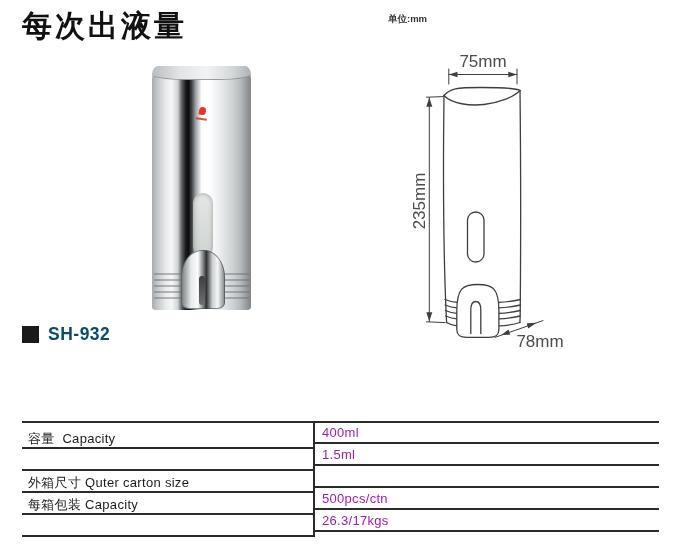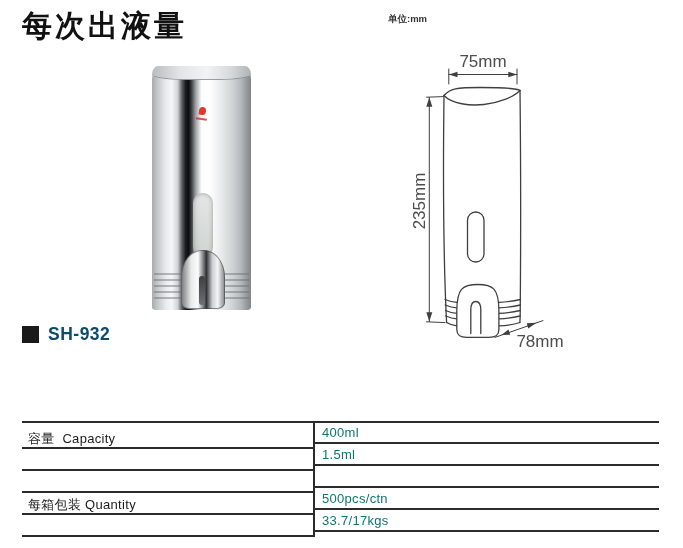--- a/index.html
+++ b/index.html
@@ -98,21 +98,21 @@
   .t-line{position:absolute;height:2px;background:#2b2b2b;}
   .t-top{left:0;top:0;width:637px;}
   .t-vert{position:absolute;left:291px;top:0;width:2px;height:116px;background:#2b2b2b;}
   .t-lline{left:0;width:293px;}
   .t-rline{left:291px;width:346px;}
   .t-label{
     position:absolute;left:6px;font-size:13px;color:#1c1c1c;
     white-space:pre;letter-spacing:.3px;
   }
   .t-value{
-    position:absolute;left:300px;font-size:13px;color:#0f766e;
+    position:absolute;left:300px;font-size:13px;color:#a21caf;
     white-space:pre;letter-spacing:.3px;
   }
 </style>
 </head>
 <body>
 
 <div class="canvas">
 
   <div class="page-title">每次出液量</div>
   <div class="unit-note">单位:mm</div>
@@ -192,21 +192,22 @@
     <div class="t-line t-lline" style="top:92px"></div>
     <div class="t-line t-lline" style="top:114px"></div>
 
     <div class="t-line t-rline" style="top:21px"></div>
     <div class="t-line t-rline" style="top:43px"></div>
     <div class="t-line t-rline" style="top:65px"></div>
     <div class="t-line t-rline" style="top:87px"></div>
     <div class="t-line t-rline" style="top:109px"></div>
 
     <div class="t-label" style="top:9px">容量  Capacity</div>
-    <div class="t-label" style="top:75px">每箱包装 Quantity</div>
+    <div class="t-label" style="top:53px">外箱尺寸 Quter carton size</div>
+    <div class="t-label" style="top:75px">每箱包装 Capacity</div>
 
     <div class="t-value" style="top:4px">400ml</div>
     <div class="t-value" style="top:26px">1.5ml</div>
     <div class="t-value" style="top:70px">500pcs/ctn</div>
-    <div class="t-value" style="top:92px">33.7/17kgs</div>
+    <div class="t-value" style="top:92px">26.3/17kgs</div>
   </div>
 
 </div>
 
 </body></html>

